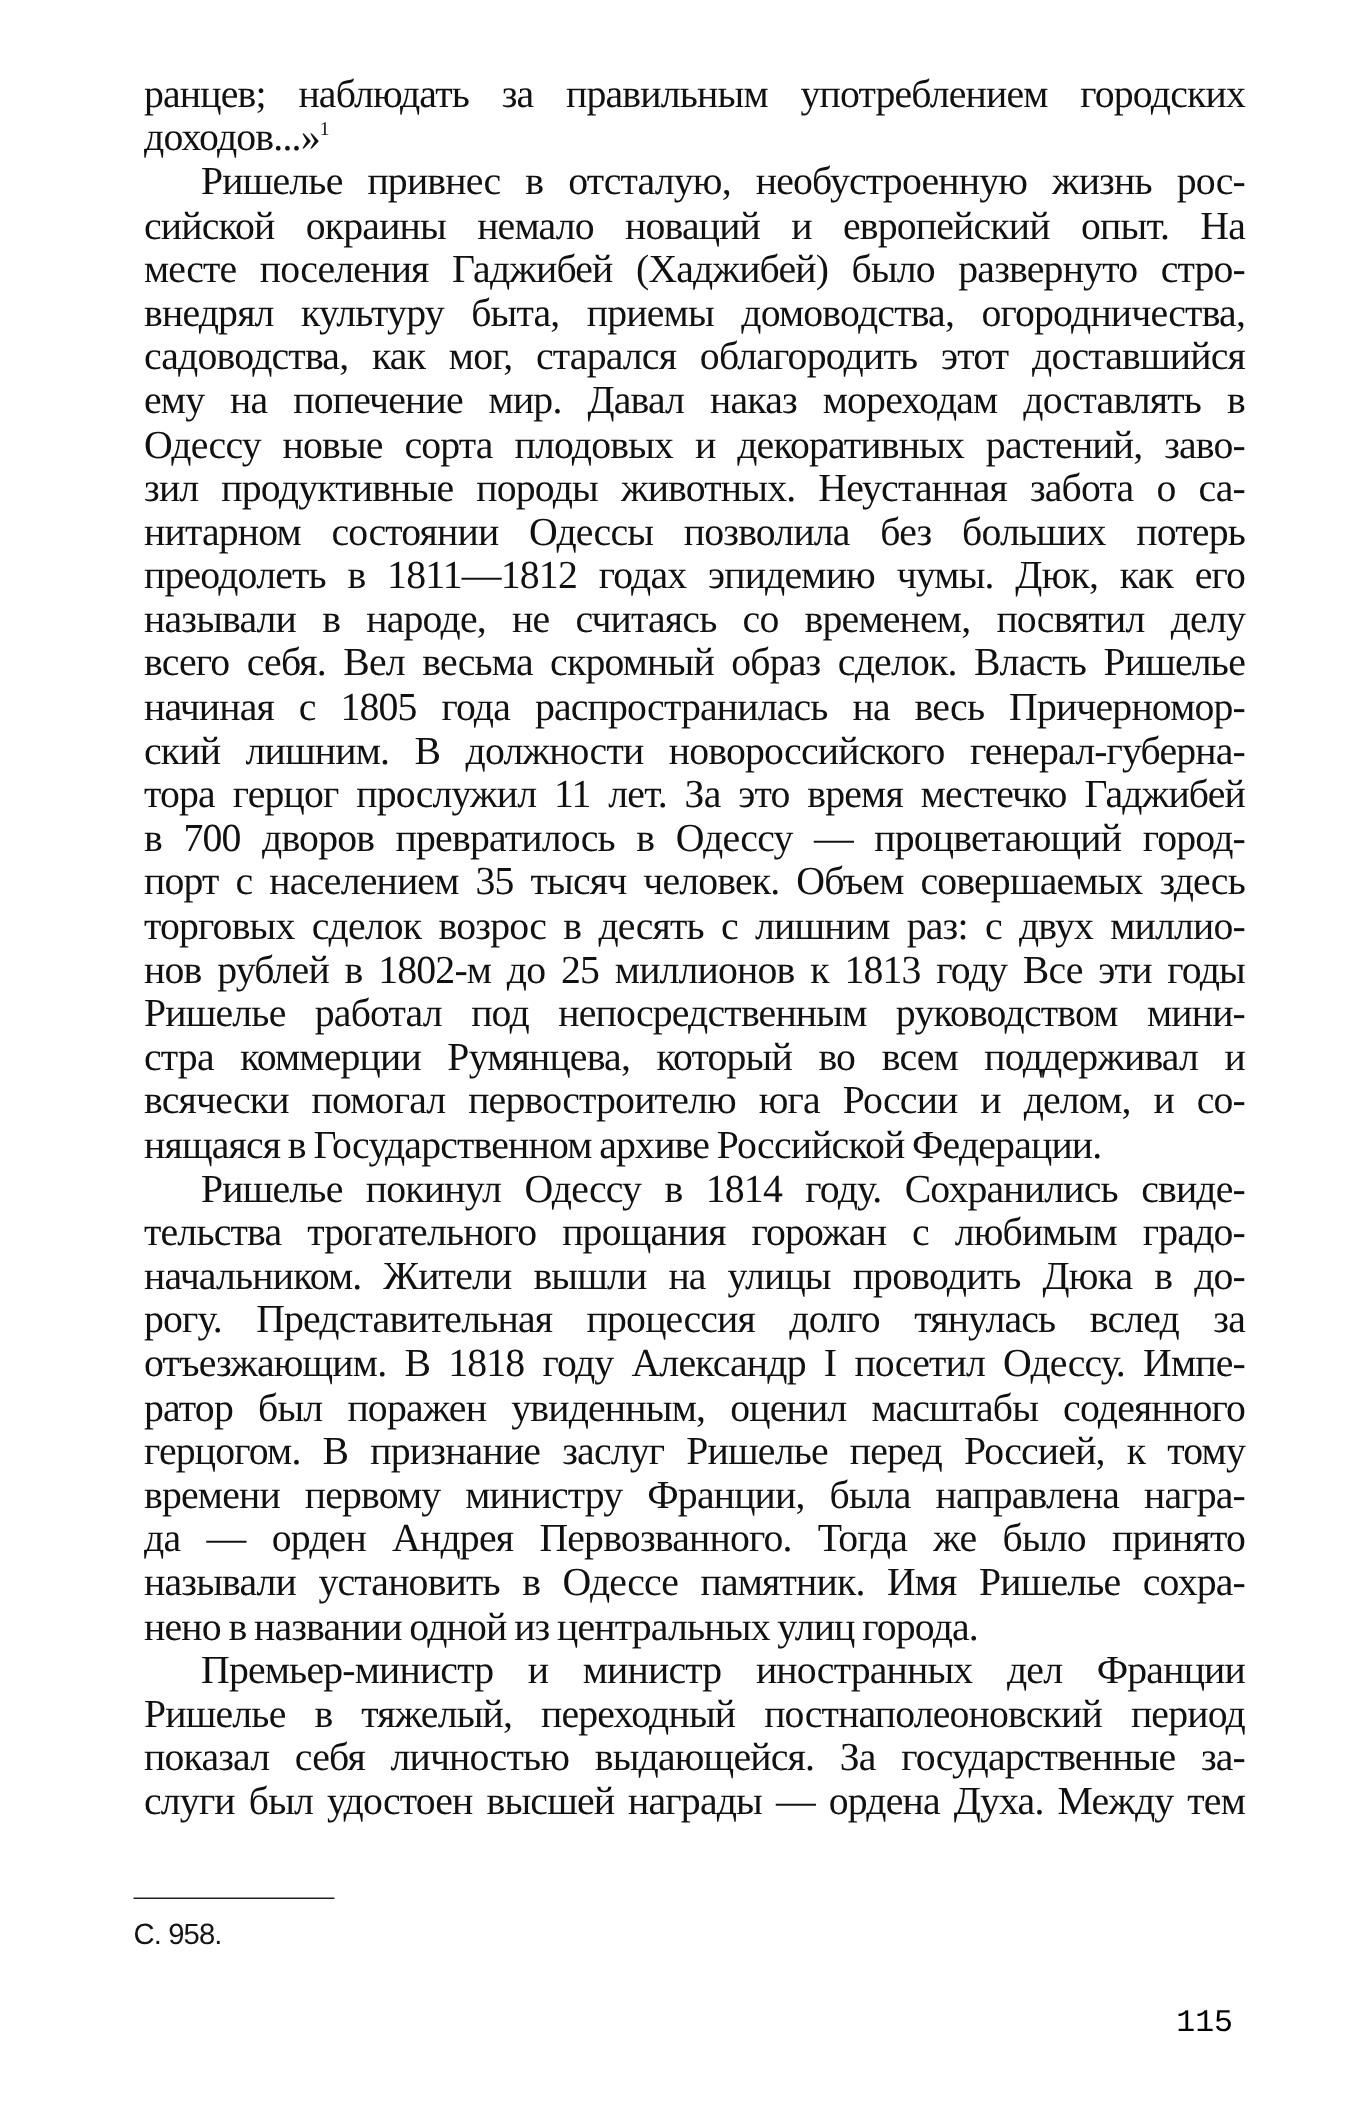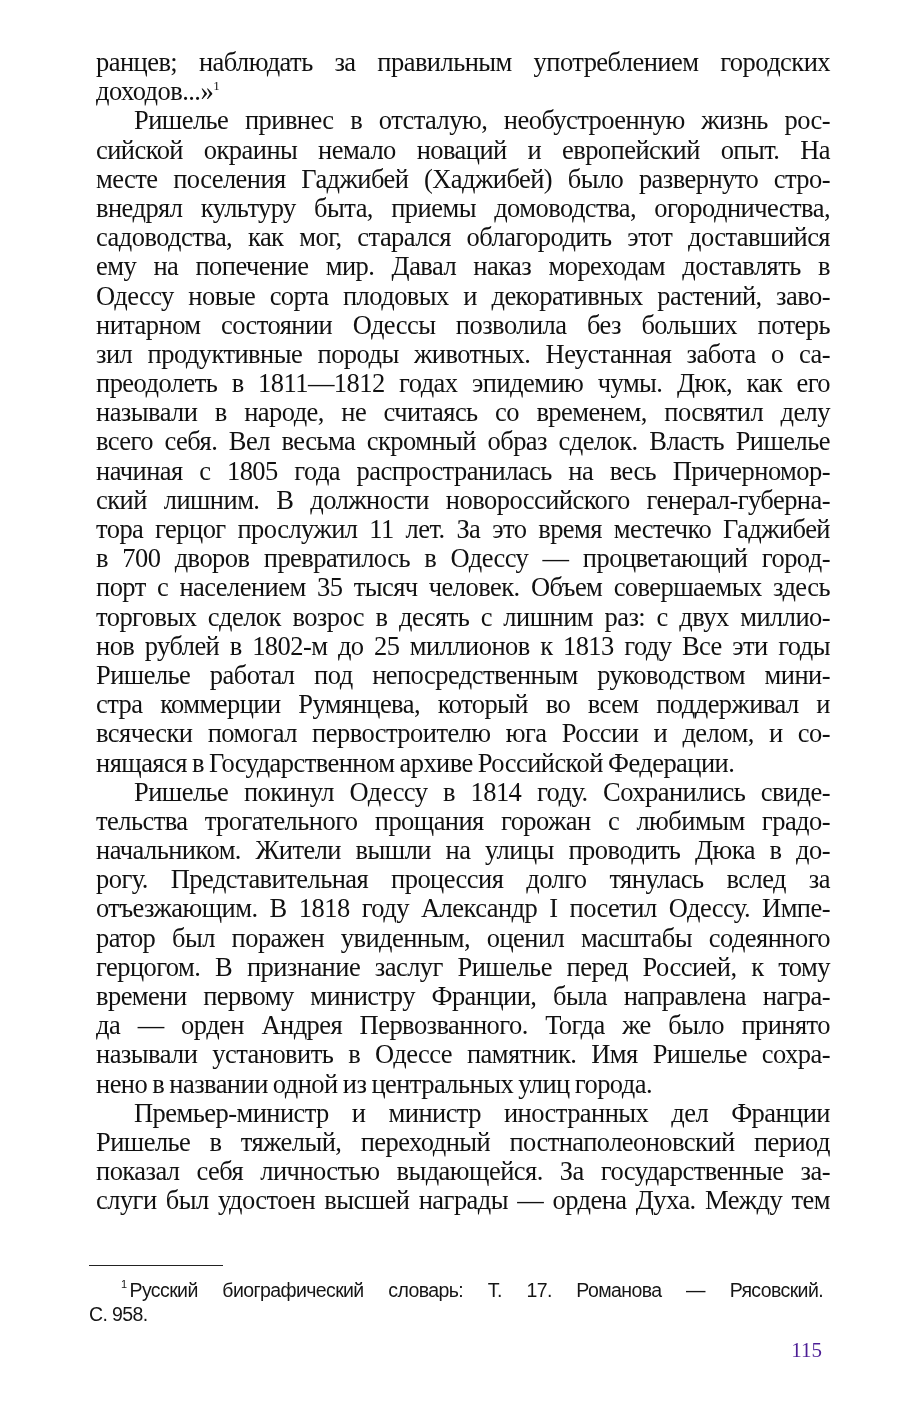--- a/index.html
+++ b/index.html
@@ -89,43 +89,43 @@
     }
     .footnote sup {
       font-size: 11px;
       top: 1px;
       margin-right: 3px;
     }
     .page-number {
       position: absolute;
       right: 89px;
       top: 1338px;
-      font-family: Liberation Serif, serif;
+      font-family: Liberation Mono, monospace;
       font-size: 21px;
-      color: #4c1d95;
+      color: #000000;
     }
   </style>
 </head>
 <body>
 
 <div class="page body-text" id="page-body">
     <div>
       <span class="line"><span class="line-inner">ранцев; наблюдать за правильным употреблением городских</span></span>
       <span class="line last"><span class="line-inner" style="width: auto;">доходов...»</span><sup>1</sup></span>
     </div>
     <div>
       <span class="line indent"><span class="line-inner">Ришелье привнес в отсталую, необустроенную жизнь рос-</span></span>
       <span class="line"><span class="line-inner">сийской окраины немало новаций и европейский опыт. На</span></span>
       <span class="line"><span class="line-inner">месте поселения Гаджибей (Хаджибей) было развернуто стро-</span></span>
       <span class="line"><span class="line-inner">внедрял культуру быта, приемы домоводства, огородничества,</span></span>
       <span class="line"><span class="line-inner">садоводства, как мог, старался облагородить этот доставшийся</span></span>
       <span class="line"><span class="line-inner">ему на попечение мир. Давал наказ мореходам доставлять в</span></span>
       <span class="line"><span class="line-inner">Одессу новые сорта плодовых и декоративных растений, заво-</span></span>
+      <span class="line"><span class="line-inner">зил продуктивные породы животных. Неустанная забота о са-</span></span>
       <span class="line"><span class="line-inner">нитарном состоянии Одессы позволила без больших потерь</span></span>
-      <span class="line"><span class="line-inner">зил продуктивные породы животных. Неустанная забота о са-</span></span>
       <span class="line"><span class="line-inner">преодолеть в 1811—1812 годах эпидемию чумы. Дюк, как его</span></span>
       <span class="line"><span class="line-inner">называли в народе, не считаясь со временем, посвятил делу</span></span>
       <span class="line"><span class="line-inner">всего себя. Вел весьма скромный образ сделок. Власть Ришелье</span></span>
       <span class="line"><span class="line-inner">начиная с 1805 года распространилась на весь Причерномор-</span></span>
       <span class="line"><span class="line-inner">ский лишним. В должности новороссийского генерал-губерна-</span></span>
       <span class="line"><span class="line-inner">тора герцог прослужил 11 лет. За это время местечко Гаджибей</span></span>
       <span class="line"><span class="line-inner">в 700 дворов превратилось в Одессу — процветающий город-</span></span>
       <span class="line"><span class="line-inner">порт с населением 35 тысяч человек. Объем совершаемых здесь</span></span>
       <span class="line"><span class="line-inner">торговых сделок возрос в десять с лишним раз: с двух миллио-</span></span>
       <span class="line"><span class="line-inner">нов рублей в 1802-м до 25 миллионов к 1813 году Все эти годы</span></span>
@@ -151,17 +151,16 @@
       <span class="line indent"><span class="line-inner">Премьер-министр и министр иностранных дел Франции</span></span>
       <span class="line"><span class="line-inner">Ришелье в тяжелый, переходный постнаполеоновский период</span></span>
       <span class="line"><span class="line-inner">показал себя личностью выдающейся. За государственные за-</span></span>
       <span class="line"><span class="line-inner">слуги был удостоен высшей награды — ордена Духа. Между тем</span></span>
     </div>
   </div>
 
 <div class="footnote-rule"></div>
 
 <div class="footnote">
-  <span class="fn-line first"><sup>1</sup><span>Русский биографический словарь: Т. 17. Романова — Рясовский.</span></span>
   <span class="fn-line">С. 958.</span>
 </div>
 
 <div class="page-number">115</div>
 
 </body></html>

